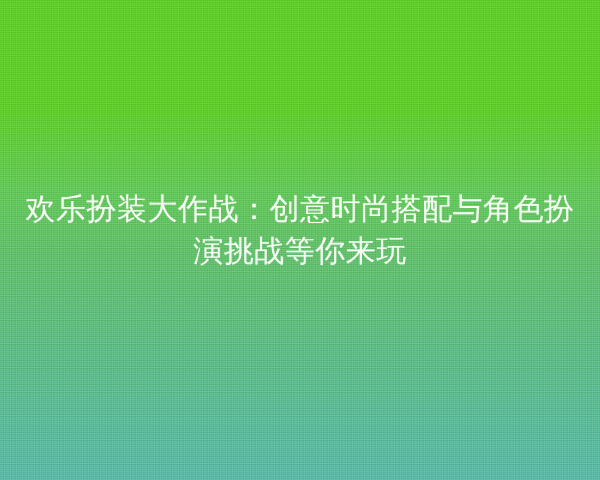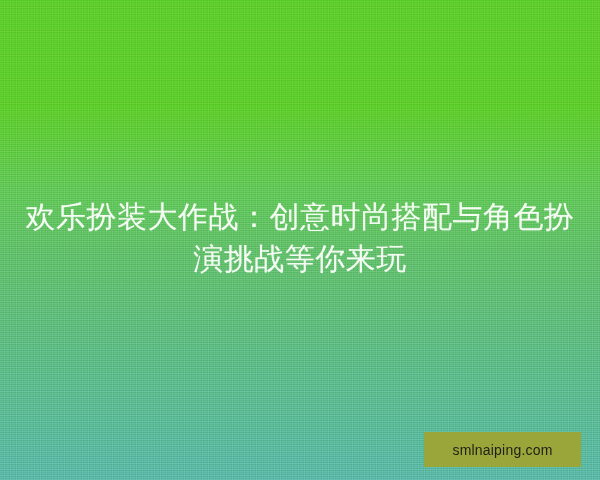--- a/index.html
+++ b/index.html
@@ -71,21 +71,21 @@
         rgba(0,0,0,0.5) 108deg 144deg,
         rgba(255,255,255,0.8) 144deg 180deg);
     background-size: 3px 3px;
   }
 
   
   .headline {
     position: absolute;
     left: 0;
     right: 0;
-    top: 196px;
+    top: 188px;
     padding: 0 22px;
     box-sizing: border-box;
     text-align: center;
     color: #f4fbf2;
     font-size: 30px;
     line-height: 42px;
     font-weight: 400;
     letter-spacing: 0.5px;
     white-space: pre-line;
     text-shadow: 0 0 1px rgba(255,255,255,0.35);
@@ -117,17 +117,14 @@
 
 <div id="card">
 
   <div class="bg-gradient"></div>
   <div class="bg-noise"></div>
   <div class="bg-noise2"></div>
 
   <div class="headline">欢乐扮装大作战：创意时尚搭配与角色扮
 演挑战等你来玩</div>
 
-  <div class="watermark-badge">
-    <span class="watermark-text">smlnaiping.com</span>
-  </div>
 
 </div>
 
 </body></html>

